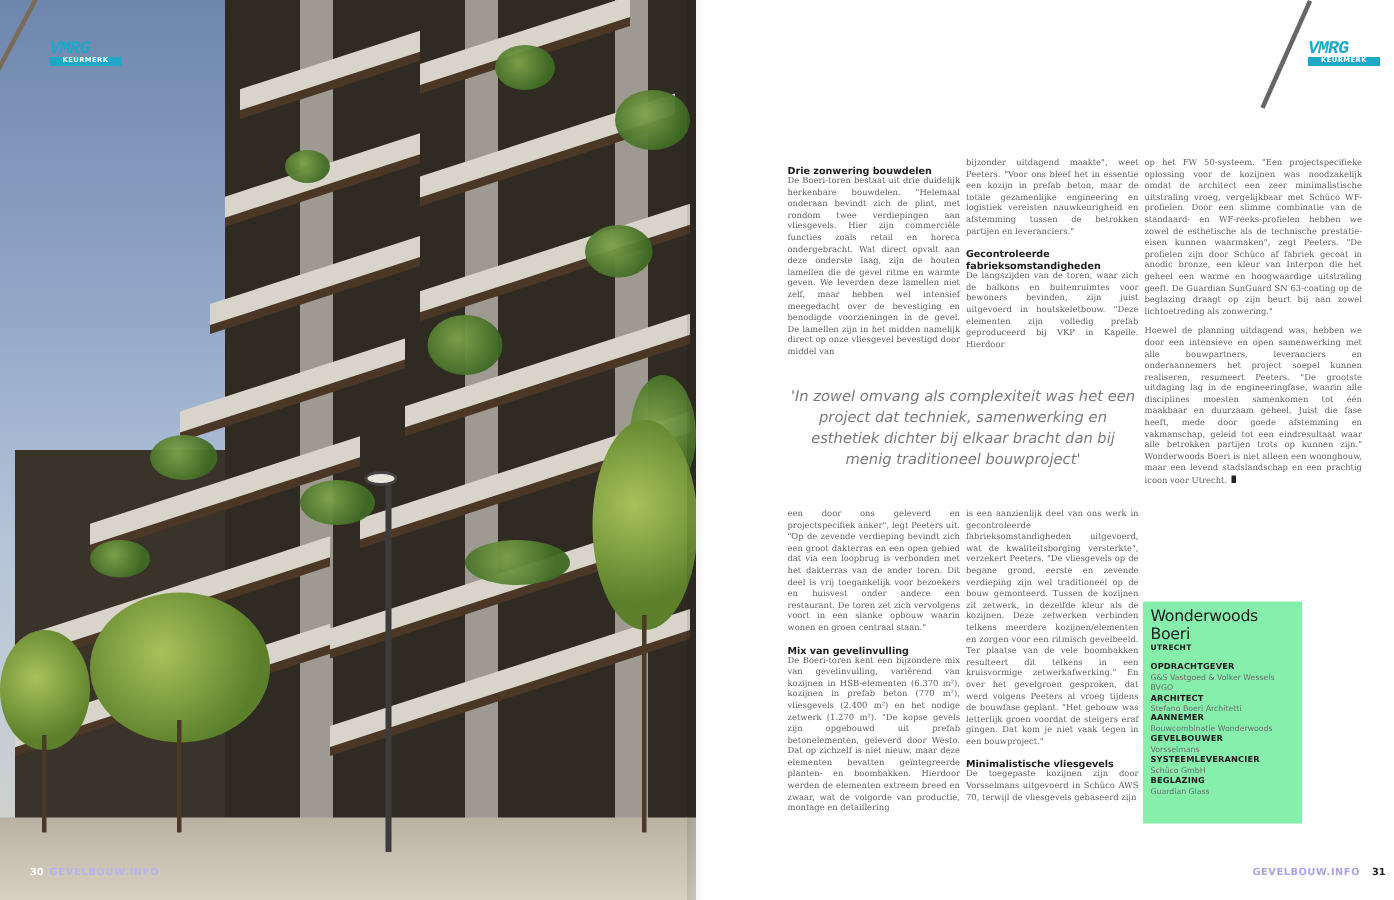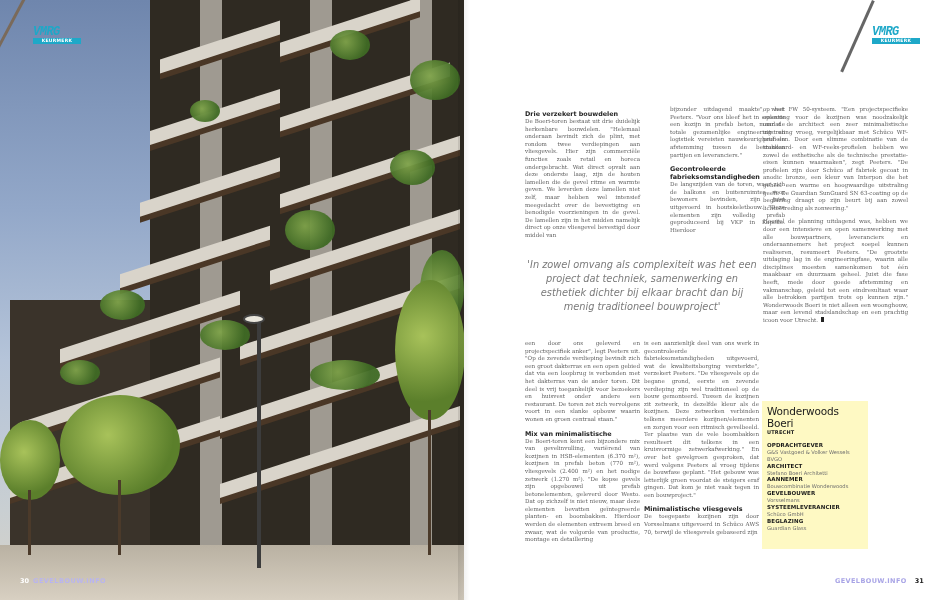--- a/index.html
+++ b/index.html
@@ -41,32 +41,32 @@
   .folio-left .mag { color: #b8b4f0; font-weight: bold; letter-spacing: .5px; }
 
   
   .right-page { position: absolute; left: 464px; top: 0; width: 465px; height: 600px; background: #fff; }
   .gutter { position: absolute; left: 458px; top: 0; width: 12px; height: 600px; background: linear-gradient(90deg, rgba(0,0,0,.10), rgba(0,0,0,0)); }
 
   .col { position: absolute; font-size: 5.6px; line-height: 7.6px; color: #5d5d5d; text-align: justify; hyphens: auto; }
   .col p { margin-bottom: 6px; }
   .col h3 { font-family: "DejaVu Sans", sans-serif; font-size: 6.4px; line-height: 8px; color: #1d1d1d; font-weight: bold; margin-top: 4px; }
   .col-1-top { left: 525px; top: 106px; width: 115px; }
-  .col-2-top { left: 644px; top: 106px; width: 115px; margin-left: 26px; }
+  .col-2-top { left: 644px; top: 106px; width: 115px; }
   .col-3 { left: 763px; top: 106px; width: 145px; }
   .col-1-bot { left: 525px; top: 340px; width: 115px; }
   .col-2-bot { left: 644px; top: 340px; width: 115px; }
 
   .pullquote {
     position: absolute; left: 525px; top: 258px; width: 234px;
     font-family: "DejaVu Sans", sans-serif; font-style: italic; font-size: 9.8px; line-height: 14px;
     color: #7a7a7a; text-align: center;
   }
 
-  .infobox { position: absolute; left: 762px; top: 401px; width: 106px; height: 148px; background: #fef9c3; padding: 4px 5px; font-family: "DejaVu Sans", sans-serif; }
+  .infobox { position: absolute; left: 762px; top: 401px; width: 106px; height: 148px; background: #86efac; padding: 4px 5px; font-family: "DejaVu Sans", sans-serif; }
   .infobox .title { font-size: 10.5px; color: #1a1a1a; line-height: 12px; letter-spacing: -0.2px; }
   .infobox .city { font-size: 5px; font-weight: bold; color: #1a1a1a; margin-bottom: 7px; letter-spacing: .2px; }
   .infobox .label { font-size: 5.5px; font-weight: bold; color: #1a1a1a; line-height: 7px; letter-spacing: .1px; }
   .infobox .value { font-size: 5.2px; color: #6c6c6c; line-height: 6.8px; }
 
   .folio-right { position: absolute; left: 835px; top: 577px; font-family: "DejaVu Sans", sans-serif; font-size: 6.5px; display: flex; gap: 8px; align-items: center; }
   .folio-right .mag { color: #a8a4e6; font-weight: bold; letter-spacing: .4px; }
   .folio-right .num { color: #222; font-weight: bold; }
   .end-mark { display: inline-block; width: 3px; height: 5px; background: #222; margin-left: 3px; }
 </style>
@@ -131,35 +131,35 @@
 
 <div class="right-page"></div>
 <div class="gutter"></div>
 <div class="diag-line-right"></div>
 <div class="vmrg-logo right-logo">
   <span class="vmrg-text">VMRG</span>
   <span class="vmrg-sub">KEURMERK</span>
 </div>
 
 <div class="col col-1-top">
-  <h3>Drie verzekert bouwdelen</h3>
+  <h3>Drie zonwering bouwdelen</h3>
   <p>De Boeri-toren bestaat uit drie duidelijk herkenbare bouwdelen. "Helemaal onderaan bevindt zich de plint, met rondom twee verdiepingen aan vliesgevels. Hier zijn commerciële functies zoals retail en horeca ondergebracht. Wat direct opvalt aan deze onderste laag, zijn de houten lamellen die de gevel ritme en warmte geven. We leverden deze lamellen niet zelf, maar hebben wel intensief meegedacht over de bevestiging en benodigde voorzieningen in de gevel. De lamellen zijn in het midden namelijk direct op onze vliesgevel bevestigd door middel van</p>
 </div>
 
 <div class="col col-2-top">
   <p>bijzonder uitdagend maakte", weet Peeters. "Voor ons bleef het in essentie een kozijn in prefab beton, maar de totale gezamenlijke engineering en logistiek vereisten nauwkeurigheid en afstemming tussen de betrokken partijen en leveranciers."</p>
   <h3>Gecontroleerde fabrieksomstandigheden</h3>
   <p>De langszijden van de toren, waar zich de balkons en buitenruimtes voor bewoners bevinden, zijn juist uitgevoerd in houtskeletbouw. "Deze elementen zijn volledig prefab geproduceerd bij VKP in Kapelle. Hierdoor</p>
 </div>
 
 <div class="pullquote">'In zowel omvang als complexiteit was het een project dat techniek, samenwerking en esthetiek dichter bij elkaar bracht dan bij menig traditioneel bouwproject'</div>
 
 <div class="col col-1-bot">
   <p>een door ons geleverd en projectspecifiek anker", legt Peeters uit. "Op de zevende verdieping bevindt zich een groot dakterras en een open gebied dat via een loopbrug is verbonden met het dakterras van de ander toren. Dit deel is vrij toegankelijk voor bezoekers en huisvest onder andere een restaurant. De toren zet zich vervolgens voort in een slanke opbouw waarin wonen en groen centraal staan."</p>
-  <h3>Mix van minimalistische</h3>
+  <h3>Mix van gevelinvulling</h3>
   <p>De Boeri-toren kent een bijzondere mix van gevelinvulling, variërend van kozijnen in HSB-elementen (6.370 m²), kozijnen in prefab beton (770 m²), vliesgevels (2.400 m²) en het nodige zetwerk (1.270 m²). "De kopse gevels zijn opgebouwd uit prefab betonelementen, geleverd door Westo. Dat op zichzelf is niet nieuw, maar deze elementen bevatten geïntegreerde planten- en boombakken. Hierdoor werden de elementen extreem breed en zwaar, wat de volgorde van productie, montage en detaillering</p>
 </div>
 
 <div class="col col-2-bot">
   <p>is een aanzienlijk deel van ons werk in gecontroleerde fabrieksomstandigheden uitgevoerd, wat de kwaliteitsborging versterkte", verzekert Peeters. "De vliesgevels op de begane grond, eerste en zevende verdieping zijn wel traditioneel op de bouw gemonteerd. Tussen de kozijnen zit zetwerk, in dezelfde kleur als de kozijnen. Deze zetwerken verbinden telkens meerdere kozijnen/elementen en zorgen voor een ritmisch gevelbeeld. Ter plaatse van de vele boombakken resulteert dit telkens in een kruisvormige zetwerkafwerking." En over het gevelgroen gesproken, dat werd volgens Peeters al vroeg tijdens de bouwfase geplant. "Het gebouw was letterlijk groen voordat de steigers eraf gingen. Dat kom je niet vaak tegen in een bouwproject."</p>
   <h3>Minimalistische vliesgevels</h3>
   <p>De toegepaste kozijnen zijn door Vorsselmans uitgevoerd in Schüco AWS 70, terwijl de vliesgevels gebaseerd zijn</p>
 </div>
 
 <div class="col col-3">

